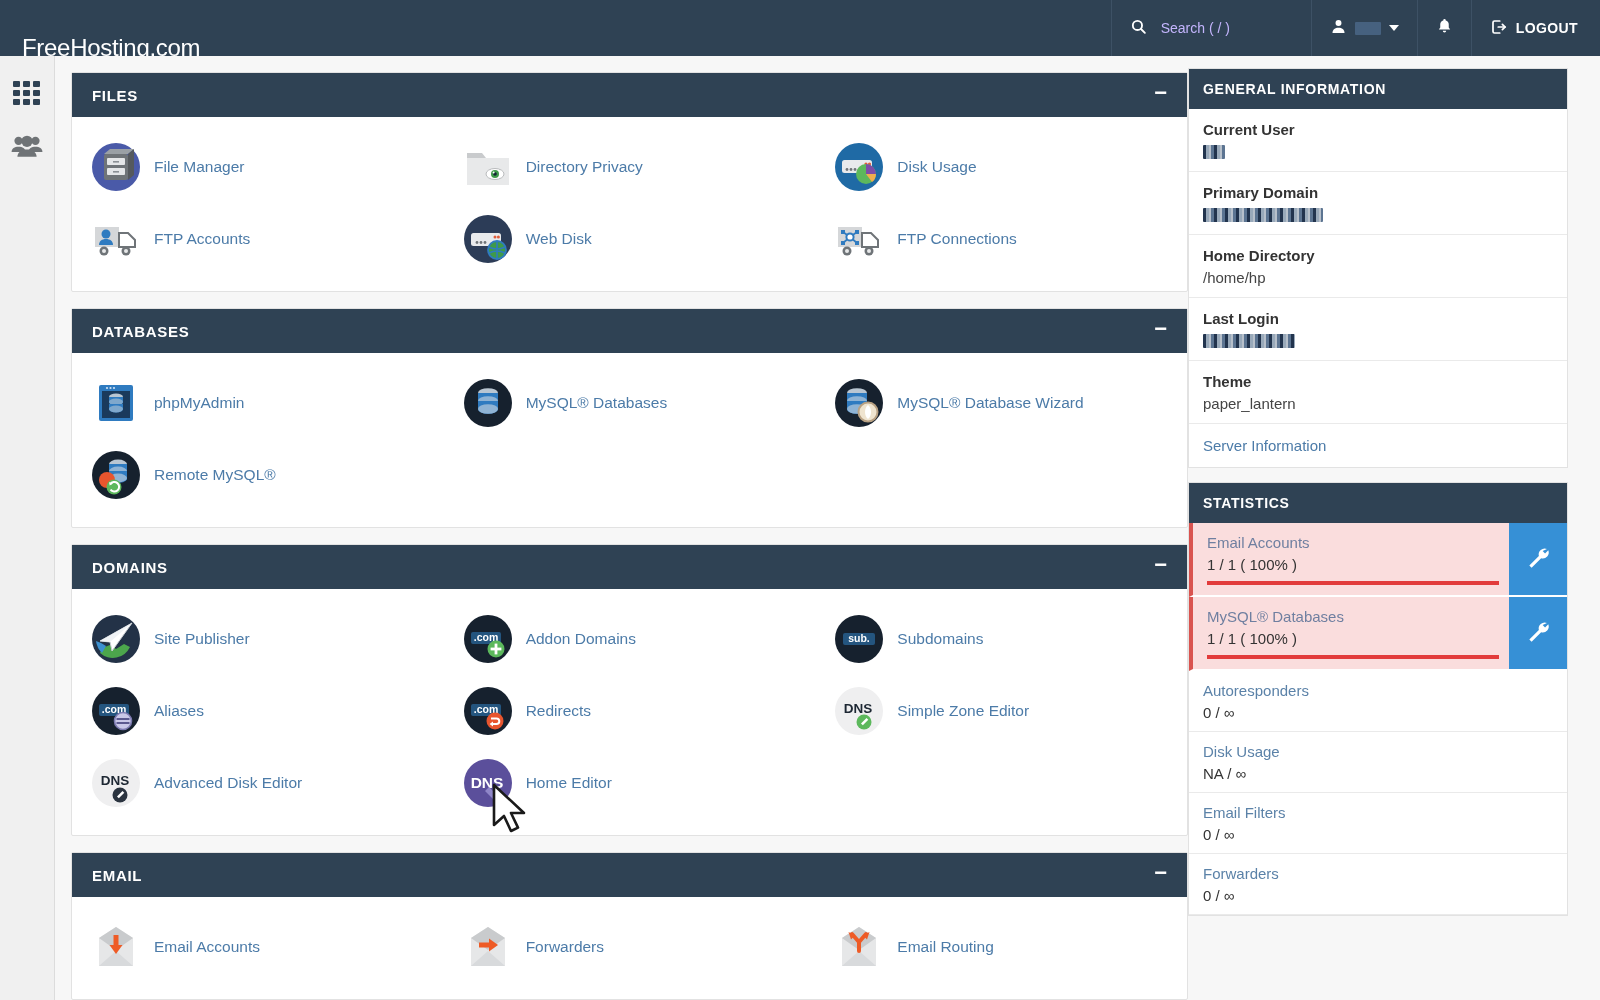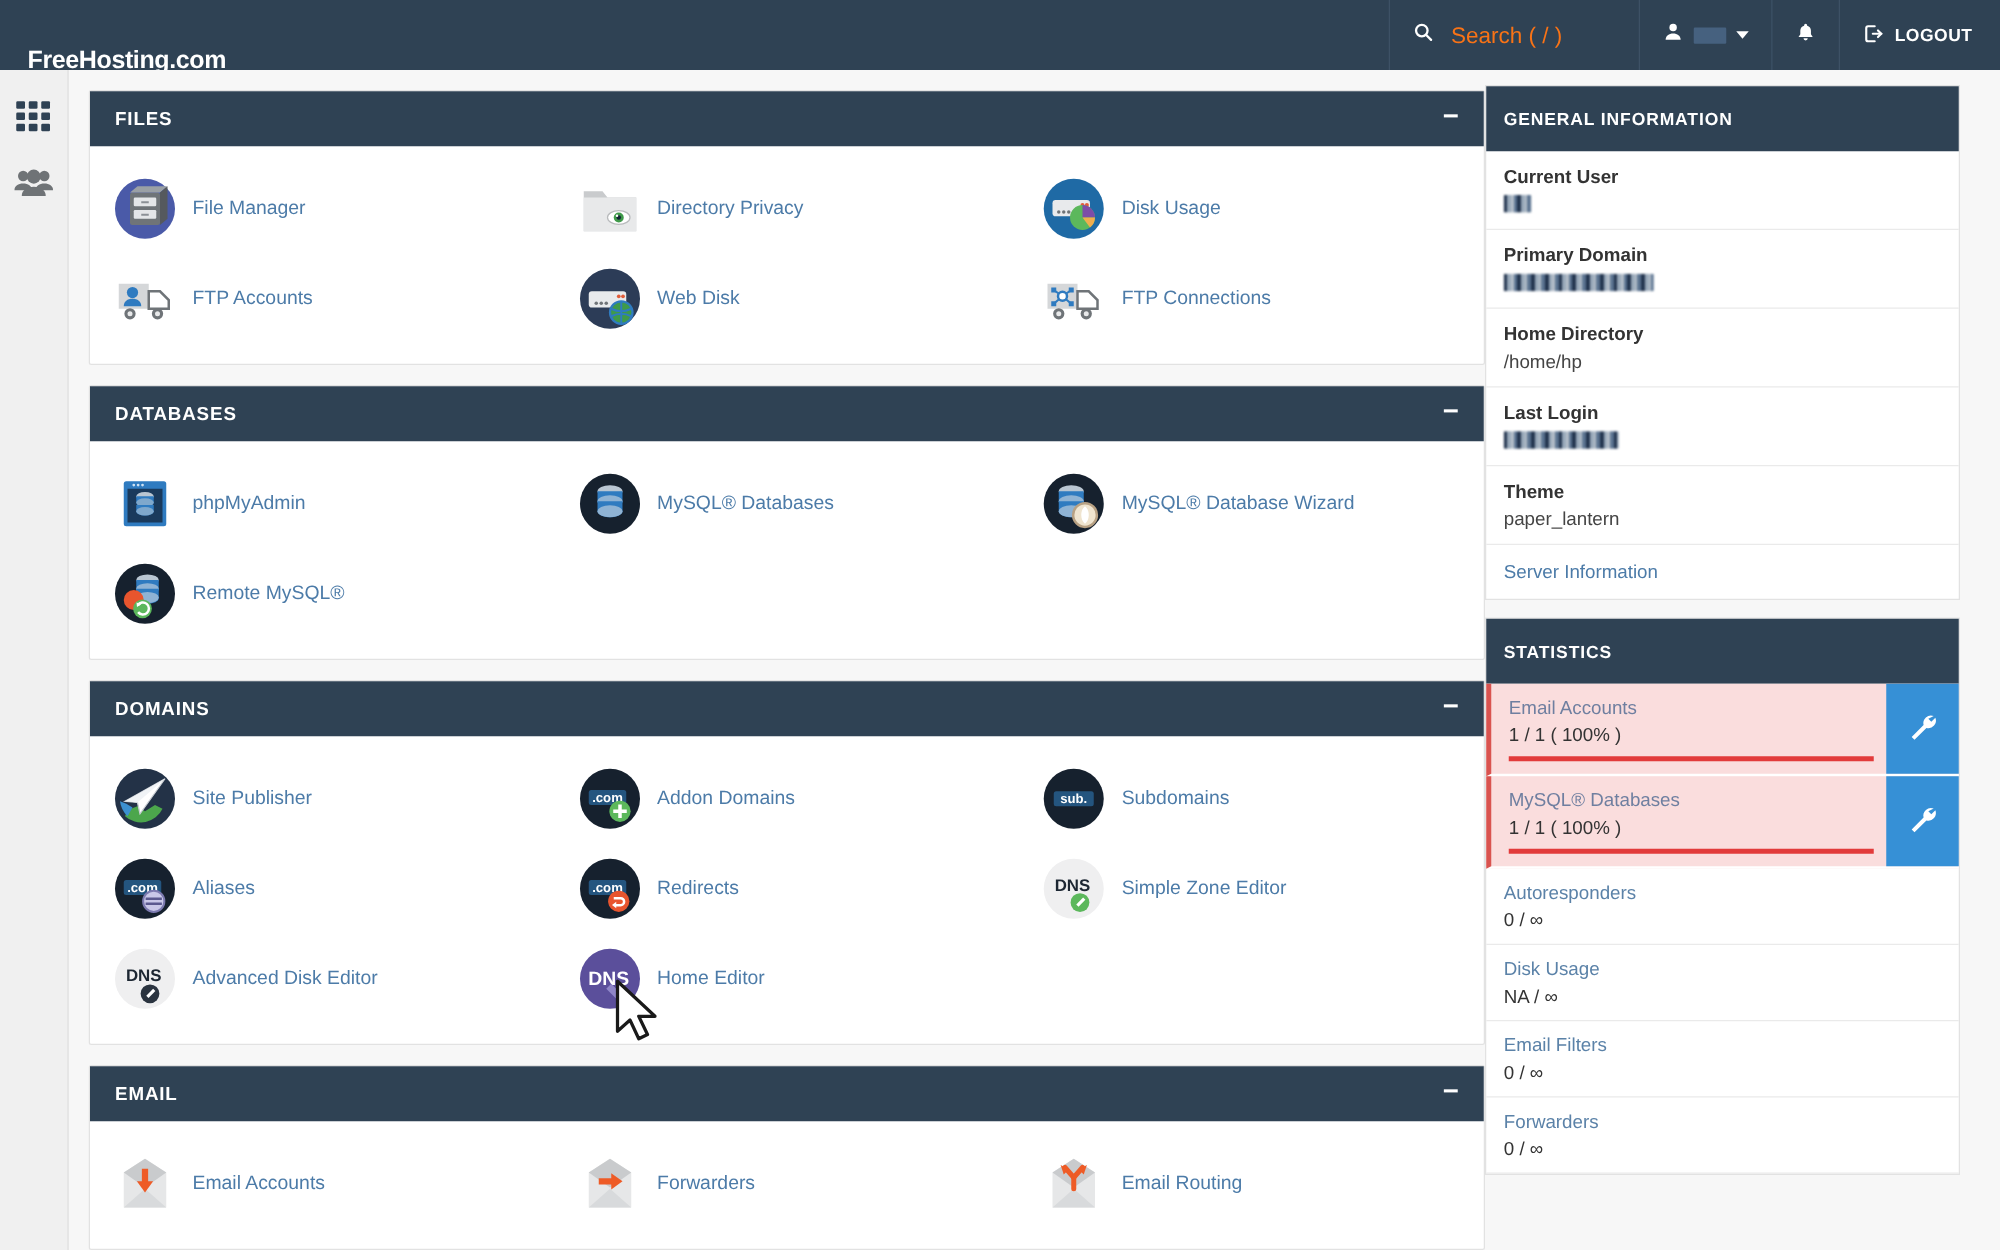--- a/index.html
+++ b/index.html
@@ -13,39 +13,39 @@
 
   
   #topbar {
     position: absolute; top: 0; left: 0;
     width: 1600px; height: 56px;
     background: #2f4254;
     display: flex; align-items: center;
   }
   #brand {
     color: #ffffff;
-    font-size: 20px;
-    font-weight: bold;
+    font-size: 24px;
+    font-weight: normal;
     padding-left: 22px;
     letter-spacing: -0.3px;
     white-space: nowrap;
     margin-top: 40px;
   }
   #topbar-right {
     margin-left: auto;
     display: flex; align-items: stretch; height: 56px;
   }
   .tb-cell {
     display: flex; align-items: center;
     border-left: 1px solid #3d5165;
     padding: 0 18px;
     color: #ffffff;
   }
   .tb-search { width: 200px; gap: 14px; }
-  .tb-search-ph { color: #f97316; font-size: 18px; }
+  .tb-search-ph { color: #c4b5fd; font-size: 14px; }
   .tb-user { gap: 8px; }
   .redact {
     display: inline-block;
     height: 13px;
     border-radius: 1px;
     background:
       repeating-linear-gradient(90deg,
         #2e4b6e 0px, #2e4b6e 3px,
         #7e93a8 3px, #7e93a8 5px,
         #c8b49a 5px, #c8b49a 7px,
@@ -162,21 +162,21 @@
   .ico svg { width: 52px; height: 52px; display: block; }
 
   
   .side-panel {
     background: #ffffff;
     border: 1px solid #e2e2e2;
     margin-bottom: 14px;
   }
   .side-head {
     background: #2f4254;
-    height: 52px;
+    height: 40px;
     display: flex; align-items: center;
     padding: 0 14px;
   }
   .side-head-title {
     color: #ffffff; font-size: 14px; font-weight: 600; letter-spacing: .7px;
   }
   .ginfo-row {
     padding: 12px 14px 11px 14px;
     border-bottom: 1px solid #eaeaea;
   }

